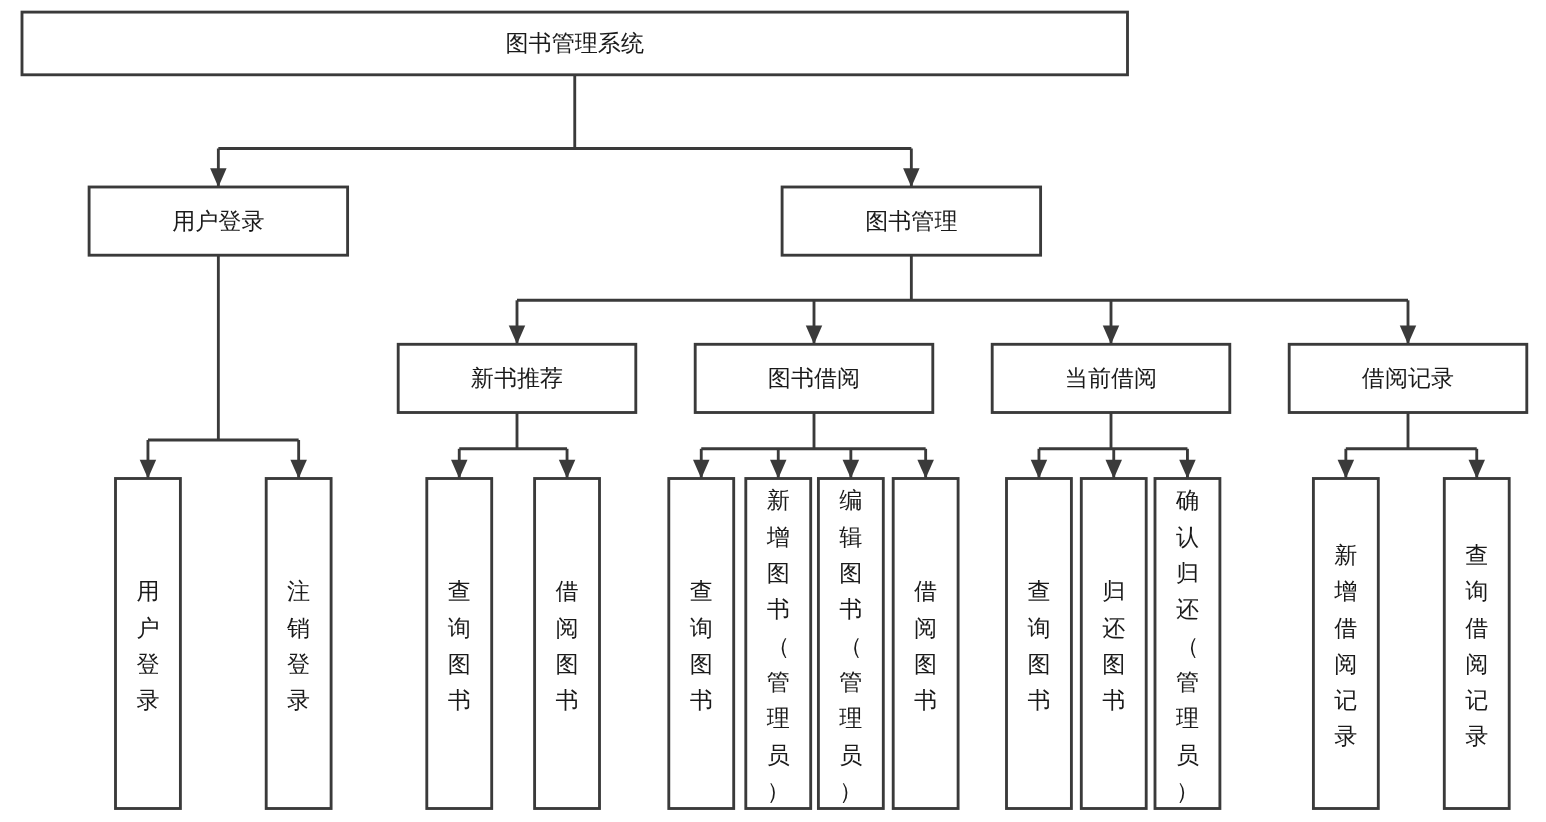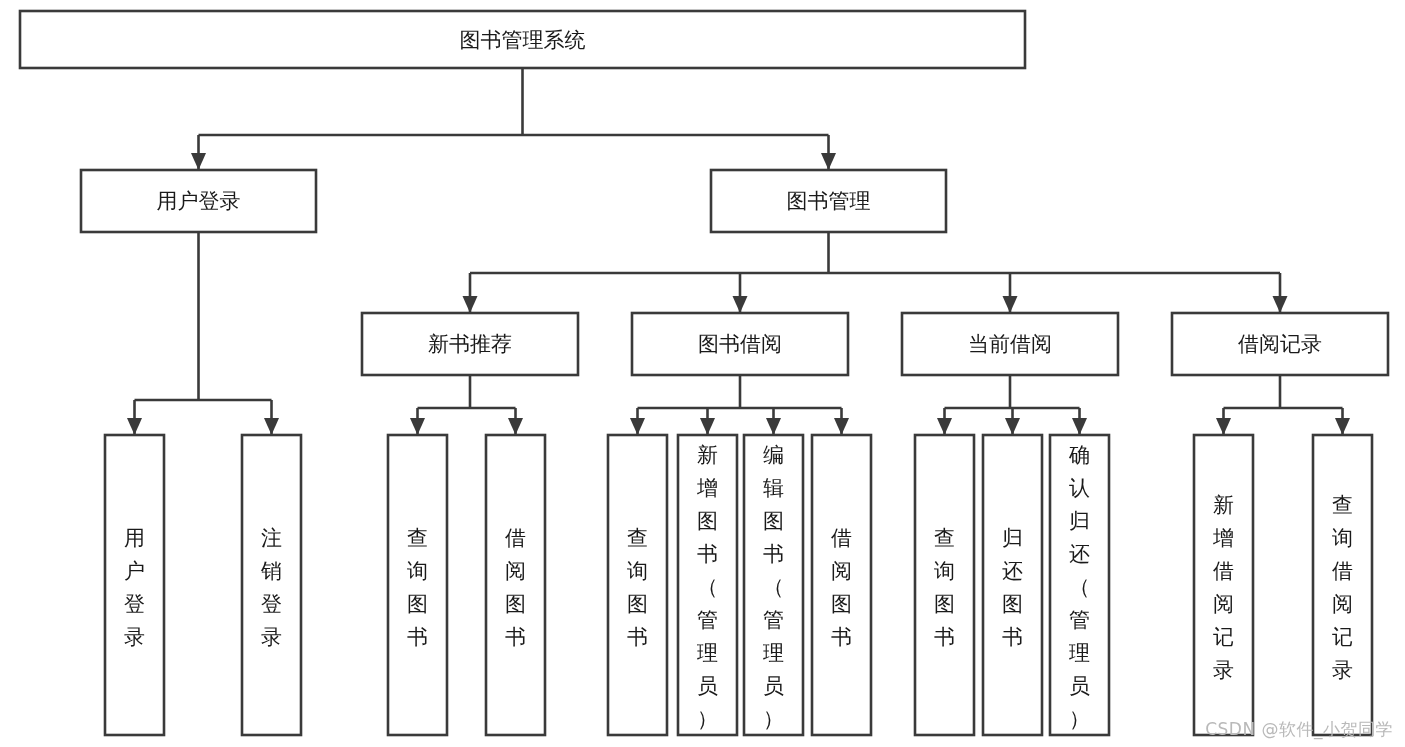--- a/index.html
+++ b/index.html
@@ -161,14 +161,13 @@
         <rect x="983" y="435" width="59" height="300" class="node-box"></rect>
         <text x="1012.5" y="544.74" class="node-label-v"><tspan x="1012.5" dy="0">归</tspan><tspan x="1012.5" dy="33">还</tspan><tspan x="1012.5" dy="33">图</tspan><tspan x="1012.5" dy="33">书</tspan></text>
         <rect x="1050" y="435" width="59" height="300" class="node-box"></rect>
         <text x="1079.5" y="462.24" class="node-label-v"><tspan x="1079.5" dy="0">确</tspan><tspan x="1079.5" dy="33">认</tspan><tspan x="1079.5" dy="33">归</tspan><tspan x="1079.5" dy="33">还</tspan><tspan x="1079.5" dy="33">（</tspan><tspan x="1079.5" dy="33">管</tspan><tspan x="1079.5" dy="33">理</tspan><tspan x="1079.5" dy="33">员</tspan><tspan x="1079.5" dy="33">）</tspan></text>
         <rect x="1194" y="435" width="59" height="300" class="node-box"></rect>
         <text x="1223.5" y="511.74" class="node-label-v"><tspan x="1223.5" dy="0">新</tspan><tspan x="1223.5" dy="33">增</tspan><tspan x="1223.5" dy="33">借</tspan><tspan x="1223.5" dy="33">阅</tspan><tspan x="1223.5" dy="33">记</tspan><tspan x="1223.5" dy="33">录</tspan></text>
         <rect x="1313" y="435" width="59" height="300" class="node-box"></rect>
         <text x="1342.5" y="511.74" class="node-label-v"><tspan x="1342.5" dy="0">查</tspan><tspan x="1342.5" dy="33">询</tspan><tspan x="1342.5" dy="33">借</tspan><tspan x="1342.5" dy="33">阅</tspan><tspan x="1342.5" dy="33">记</tspan><tspan x="1342.5" dy="33">录</tspan></text>
       </g>
   </svg>
-  <div class="watermark">CSDN @软件_小贺同学</div>
 </div>
 
 </body></html>

